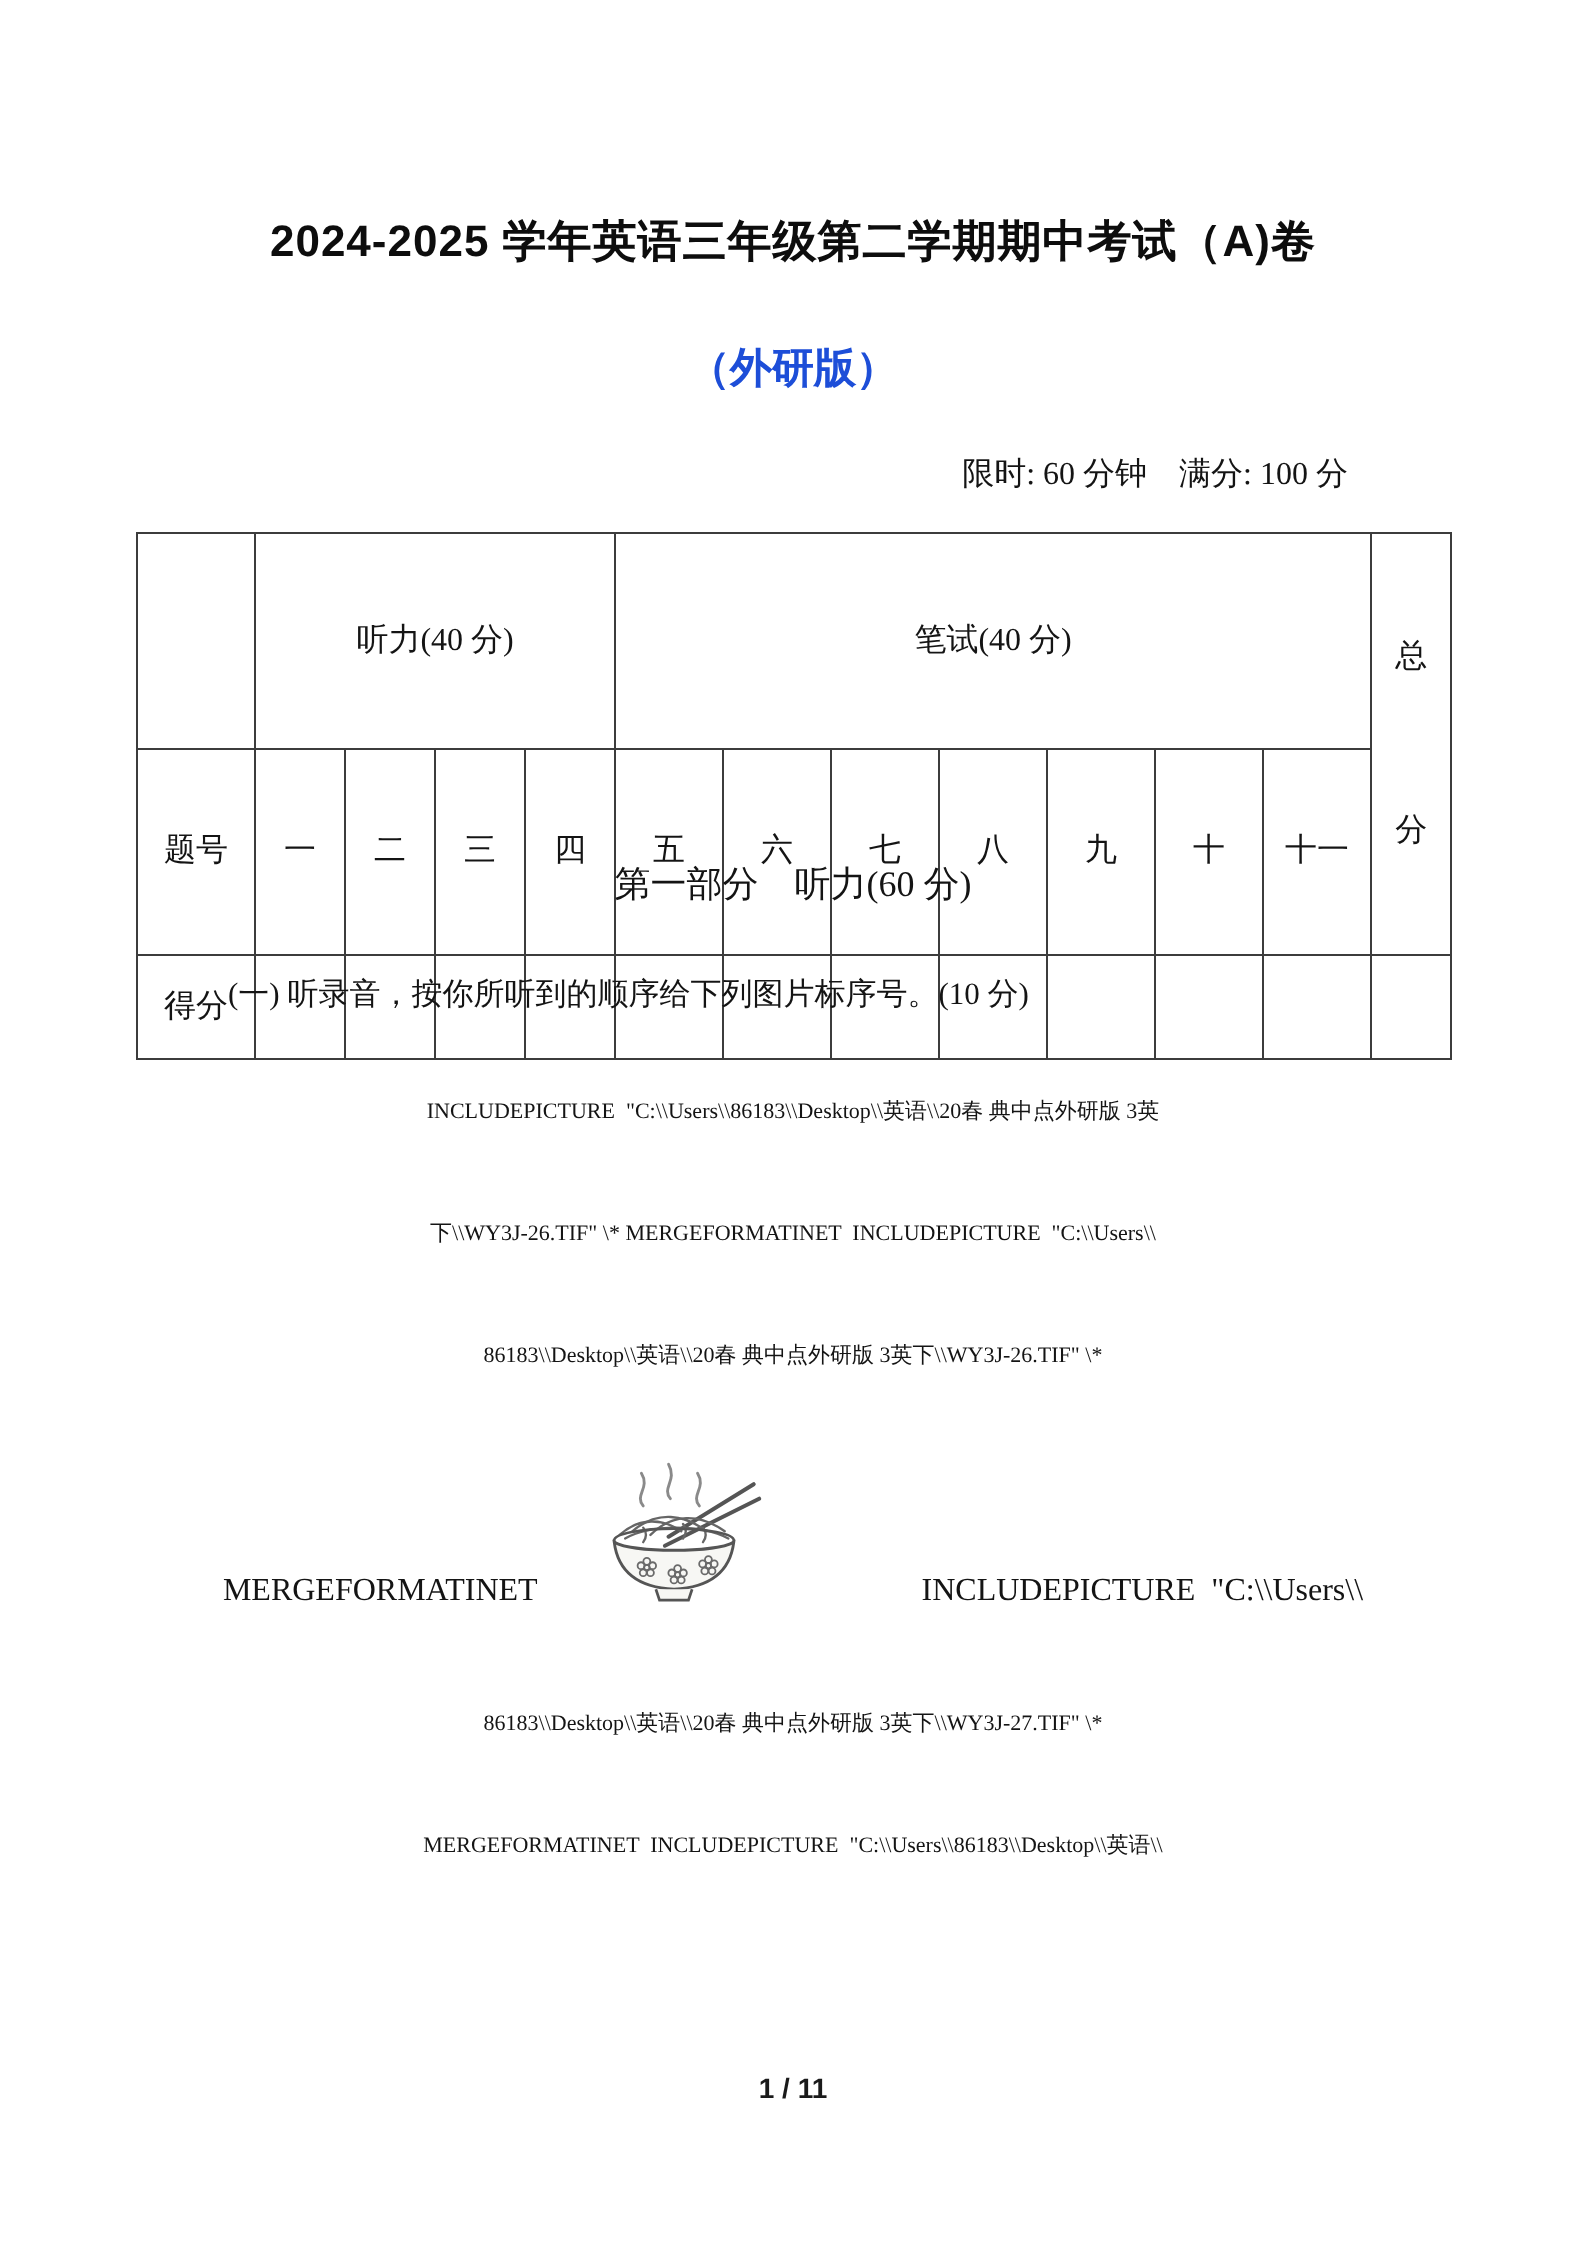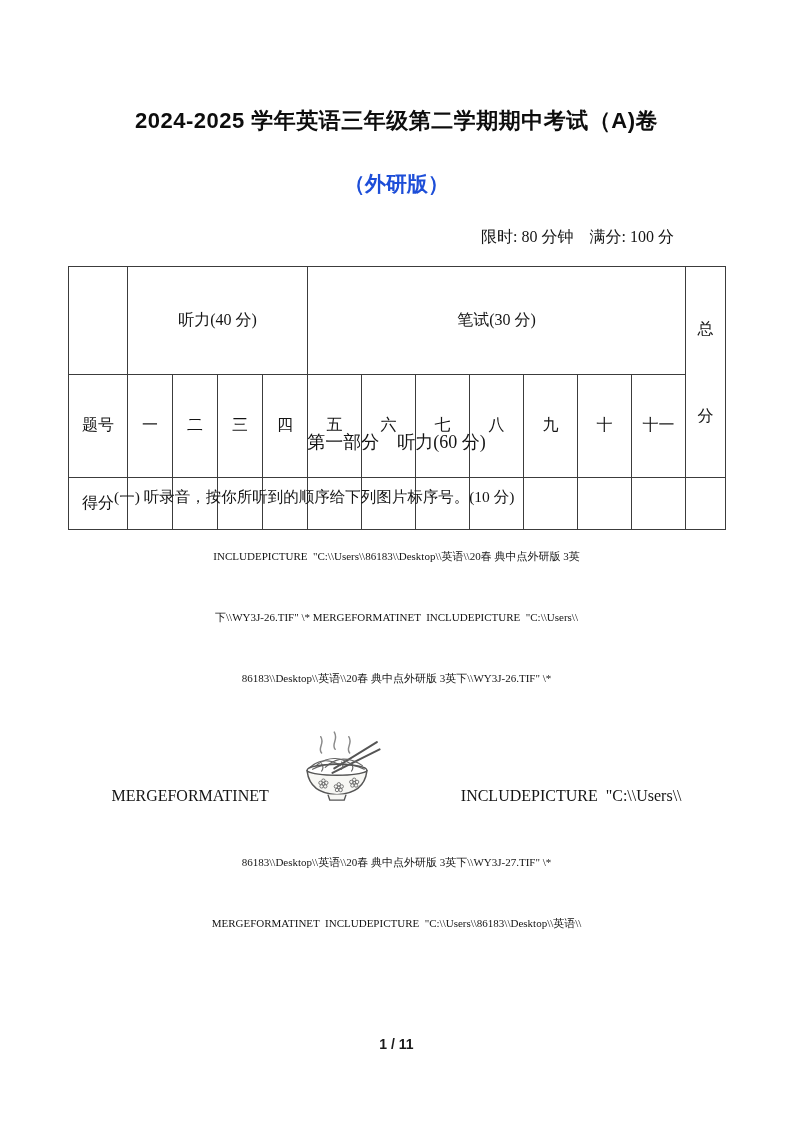--- a/index.html
+++ b/index.html
@@ -73,21 +73,21 @@
     text-align: center;
     font-family: "Liberation Sans", sans-serif;
     font-weight: bold; font-size: 14px; color: #1a1a1a;
   }
 </style>
 </head>
 <body>
 
 <h1 class="doc-title">2024-2025 学年英语三年级第二学期期中考试（A)卷</h1>
 <h2 class="doc-subtitle">（外研版）</h2>
-<div class="limits">限时: 80 分钟　满分: 100 分</div>
+<div class="limits">限时: 60 分钟　满分: 100 分</div>
 
 <table class="score-table">
   <colgroup>
     <col style="width:59px">
     <col style="width:45px">
       <col style="width:45px">
       <col style="width:45px">
       <col style="width:45px">
     <col style="width:54px">
       <col style="width:54px">
@@ -95,21 +95,21 @@
       <col style="width:54px">
       <col style="width:54px">
       <col style="width:54px">
       <col style="width:54px">
     <col style="width:40px">
   </colgroup>
   <tbody>
       <tr class="r1">
     <td></td>
     <td colspan="4">听力(40 分)</td>
-    <td colspan="7">笔试(30 分)</td>
+    <td colspan="7">笔试(40 分)</td>
     <td rowspan="2" class="total-cell">
       <div>总</div>
       <div>分</div>
     </td>
   </tr>
   <tr class="r2">
     <td>题号</td>
     <td>一</td>
     <td>二</td>
     <td>三</td>

